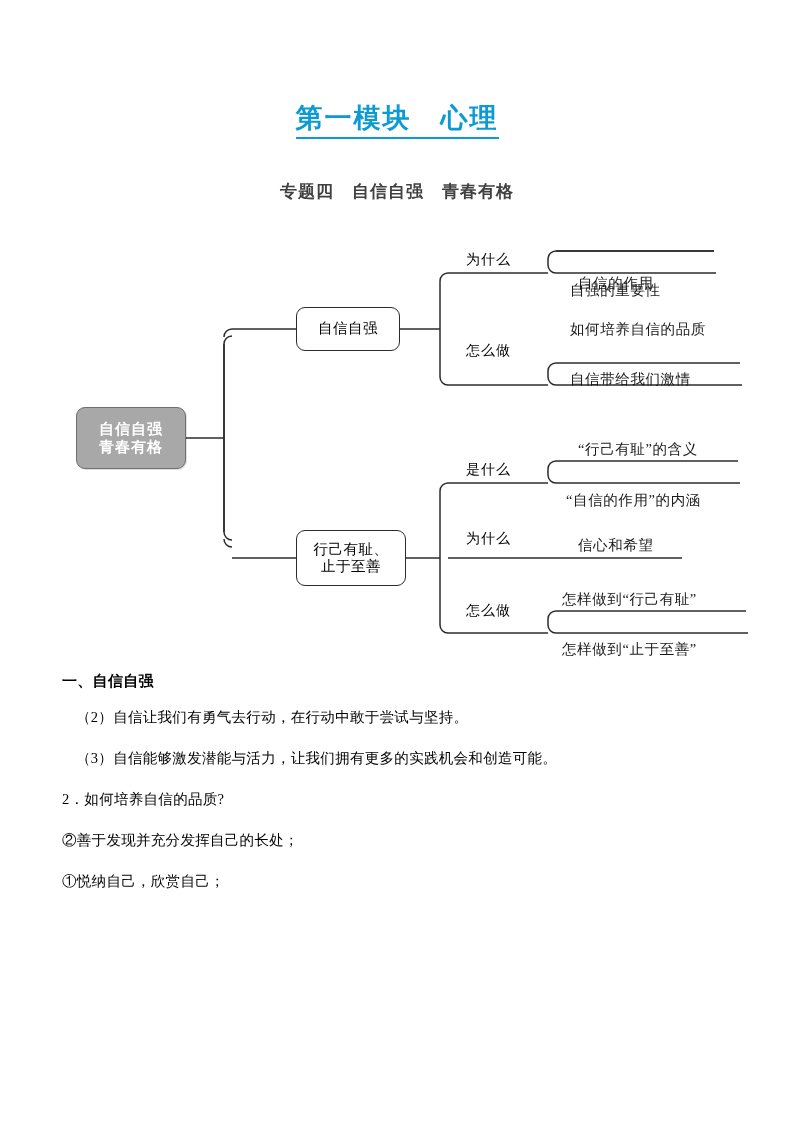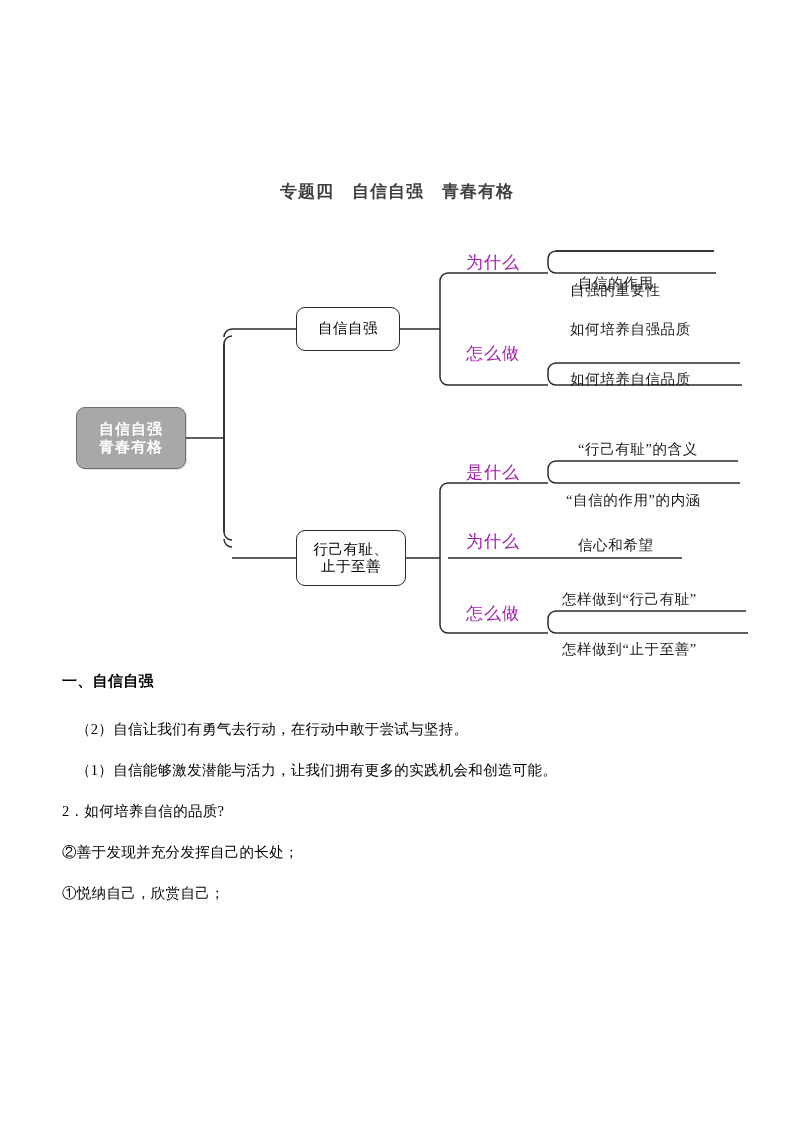--- a/index.html
+++ b/index.html
@@ -109,22 +109,22 @@
     color: #000000;
     font-size: 14.5px;
     letter-spacing: 0.5px;
   }
   .node-l2.n1 { left: 296px; top: 95px;  width: 104px; height: 44px; }
   .node-l2.n2 { left: 296px; top: 318px; width: 110px; height: 56px; }
 
   .branch-label {
     position: absolute;
     font-family: Liberation Serif, serif;
-    font-size: 17px;
-    color: #a21caf;
+    font-size: 14px;
+    color: #000000;
     letter-spacing: 1px;
     white-space: nowrap;
   }
 
   .leaf {
     position: absolute;
     font-family: "Liberation Serif", "DejaVu Serif", serif;
     font-size: 14.5px;
     color: #1a1a1a;
     letter-spacing: 0.6px;
@@ -141,31 +141,32 @@
   .bt-line {
     font-family: "Liberation Serif", "DejaVu Serif", serif;
     font-size: 14.5px;
     color: #000000;
     letter-spacing: 0.3px;
     white-space: pre-wrap;
   }
   .bt-heading {
     font-weight: bold;
     font-size: 15px;
-    margin-bottom: 29px;
+    margin-bottom: 17px;
   }
   .bt-q      { margin-bottom: 22px; }
   .bt-sub    { margin-bottom: 22px; padding-left: 14px; }
   .bt-item   { margin-bottom: 22px; }
 </style>
 </head>
 <body>
 
 <div class="page">
 
+  <div class="module-title"><span class="tu">第一模块　心理</span></div>
   <div class="topic-title">专题四　自信自强　青春有格</div>
 
   <div class="mindmap">
 
     <svg viewBox="0 0 794 455" xmlns="http://www.w3.org/2000/svg">
       <g fill="none" stroke="#2b2b2b" stroke-width="1.5" stroke-linecap="butt">
 
         <path d="M186,226 L224,226"></path>
 
         <path d="M232,124 A8,8 0 0 0 224,132 L224,320 A8,8 0 0 0 232,328"></path>
@@ -218,36 +219,36 @@
 
     <div class="node node-l2 n1">自信自强</div>
     <div class="node node-l2 n2">行己有耻、
 止于至善</div>
 
     <div class="branch-label" style="left:466px; top:39px;">为什么</div>
     <div class="branch-label" style="left:466px; top:130px;">怎么做</div>
 
     <div class="leaf" style="left:578px; top:19px;margin-top:43px;">自信的作用</div>
     <div class="leaf" style="left:570px; top:69px;">自强的重要性</div>
-    <div class="leaf" style="left:570px; top:108px;">如何培养自强品质</div>
-    <div class="leaf" style="left:570px; top:158px;">如何培养自信品质</div>
+    <div class="leaf" style="left:570px; top:108px;">如何培养自信的品质</div>
+    <div class="leaf" style="left:570px; top:158px;">自信带给我们激情</div>
 
     <div class="branch-label" style="left:466px; top:249px;">是什么</div>
     <div class="branch-label" style="left:466px; top:318px;">为什么</div>
     <div class="branch-label" style="left:466px; top:390px;">怎么做</div>
 
     <div class="leaf" style="left:570px; top:228px;margin-left:8px;">“行己有耻”的含义</div>
     <div class="leaf" style="left:566px; top:279px;">“自信的作用”的内涵</div>
     <div class="leaf" style="left:578px; top:324px;">信心和希望</div>
     <div class="leaf" style="left:562px; top:378px;">怎样做到“行己有耻”</div>
     <div class="leaf" style="left:562px; top:428px;">怎样做到“止于至善”</div>
   </div>
 
   <div class="body-text">
     <div class="bt-line bt-heading">一、自信自强</div>
     <div class="bt-line bt-sub">（2）自信让我们有勇气去行动，在行动中敢于尝试与坚持。</div>
-    <div class="bt-line bt-sub">（1）自信能够激发潜能与活力，让我们拥有更多的实践机会和创造可能。</div>
+    <div class="bt-line bt-sub">（3）自信能够激发潜能与活力，让我们拥有更多的实践机会和创造可能。</div>
     <div class="bt-line bt-q">2．如何培养自信的品质?</div>
     <div class="bt-line bt-item">②善于发现并充分发挥自己的长处；</div>
     <div class="bt-line bt-item">①悦纳自己，欣赏自己；</div>
   </div>
 
 </div>
 
 </body></html>

